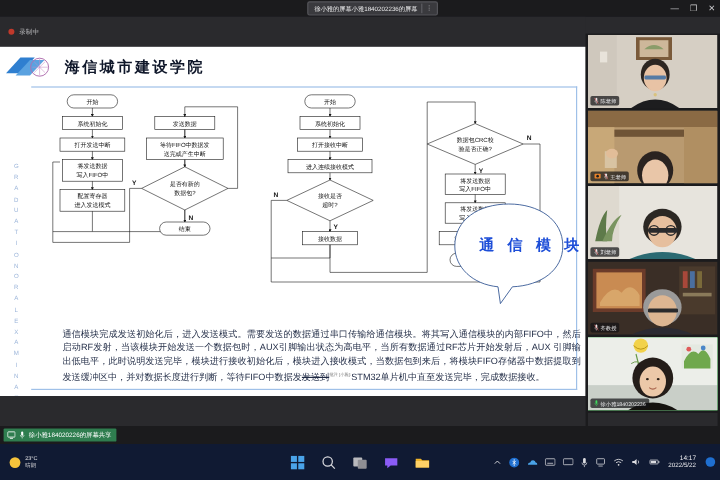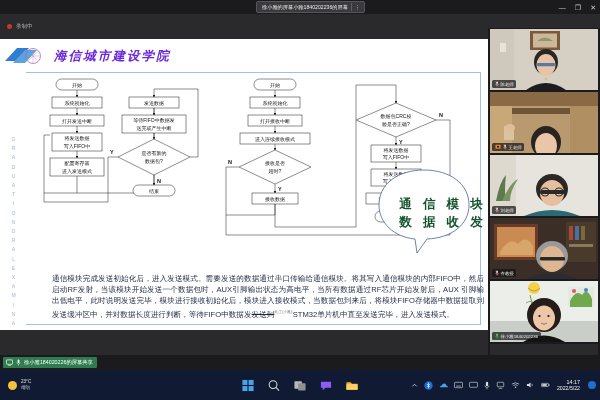--- a/index.html
+++ b/index.html
@@ -50,22 +50,22 @@
     position: absolute; left: 0; top: 25px; width: 488px; height: 291px;
     background: #ffffff; overflow: hidden;
   }
   .logo-row {
     position: absolute; left: 4px; top: 4px; width: 230px; height: 26px;
     display: flex; align-items: center; gap: 4px;
   }
   .logo-mark { width: 46px; height: 22px; flex: 0 0 auto; }
   .logo-text {
     font-family: "Liberation Serif", "DejaVu Serif", serif;
-    font-size: 12.5px; color: #6d28d9; letter-spacing: 2.1px;
-    font-weight: bold; font-style: italic;
+    font-size: 12.5px; color: #0f172a; letter-spacing: 2.1px;
+    font-weight: bold; 
     white-space: nowrap;
   }
 
   
   .sidetext {
     position: absolute; left: 8px; top: 96px;
     width: 12px; height: 150px;
     color: #9db6da; font-size: 5.1px; letter-spacing: 0.9px;
     line-height: 9.2px; text-align: center;
     display: flex; flex-direction: column; align-items: center;
@@ -368,28 +368,27 @@
             <text x="370" y="143.6" fill="#111" text-anchor="middle" stroke="none">结束</text>
           </g>
 
           <g>
             <path d="M372,104 C372,82 392,69 417,69 C442,69 462,82 462,104 C462,124 444,137 420,138
                      L410,152 L408,138 C387,136 372,122 372,104 Z" fill="#ffffff" stroke="#2a4f8f" stroke-width="0.7" transform="translate(-19,26) scale(1)"></path>
           </g>
         </svg>
 
         <div style="position:absolute; left:352px; top:120px; width:130px; text-align:center;
-                    font-family:'Liberation Serif','DejaVu Serif',serif; color:#14532d;">
+                    font-family:'Liberation Serif','DejaVu Serif',serif; color:#1d4ed8;">
           <div style="font-size:12.5px; letter-spacing:4px; font-weight:bold; line-height:18px;">通 信 模 块</div>
-          <div style="font-size:12.5px; letter-spacing:4px; font-weight:bold; line-height:18px;">数 据 收 发</div>
         </div>
       </div>
 
       <div class="para">
-        <span>通信模块完成发送初始化后，进入发送模式。需要发送的数据通过串口传输给通信模块。将其写入通信模块的内部FIFO中，然后启动RF发射，当该模块开始发送一个数据包时，AUX引脚输出状态为高电平，当所有数据通过RF芯片开始发射后，AUX 引脚输出低电平，此时说明发送完毕，模块进行接收初始化后，模块进入接收模式，当数据包到来后，将模块FIFO存储器中数据提取到发送缓冲区中，并对数据长度进行判断，等待FIFO中数据发</span><span class="strike">发送到</span><span class="tinynote">批注 [小雅]:</span><span>STM32单片机中直至发送完毕，进入发送模式。</span>
+        <span>通信模块完成发送初始化后，进入发送模式。需要发送的数据通过串口传输给通信模块。将其写入通信模块的内部FIFO中，然后启动RF发射，当该模块开始发送一个数据包时，AUX引脚输出状态为高电平，当所有数据通过RF芯片开始发射后，AUX 引脚输出低电平，此时说明发送完毕，模块进行接收初始化后，模块进入接收模式，当数据包到来后，将模块FIFO存储器中数据提取到发送缓冲区中，并对数据长度进行判断，等待FIFO中数据发</span><span class="strike">发送到</span><span class="tinynote">批注 [小雅]:</span><span>STM32单片机中直至发送完毕，完成数据接收。</span>
       </div>
 
     </div>
 
     <div class="rail">
 
       <div class="tile">
         <svg class="scene" viewBox="0 0 108 61" preserveAspectRatio="none">
           <rect width="108" height="61" fill="#d6cfc4"></rect>
           <rect x="0" y="0" width="24" height="61" fill="#cfc8bd"></rect>

